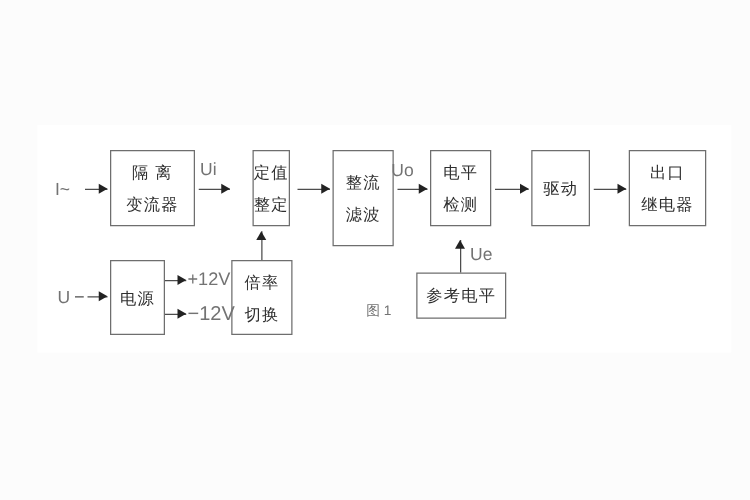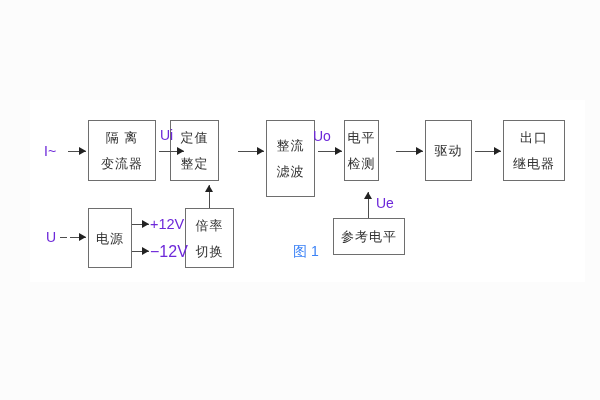--- a/index.html
+++ b/index.html
@@ -18,54 +18,54 @@
     position:absolute;
     border:1px solid #6e6e6e;
     background:#ffffff;
     display:flex;flex-direction:column;align-items:center;justify-content:center;
     gap:13px;
     color:#2f2f2f;font-size:13px;line-height:1;letter-spacing:1px;
     box-sizing:border-box;
   }
   .blk span{white-space:nowrap;}
   .lab{
-    position:absolute;color:#6d28d9;font-size:14px;line-height:1;white-space:nowrap;
+    position:absolute;color:#737373;font-size:14px;line-height:1;white-space:nowrap;
   }
   .ar{position:absolute;height:1px;background:#4d4d4d;}
   .ar::after{
     content:"";position:absolute;right:0;top:-4px;width:0;height:0;
     border-left:7px solid #222;border-top:4.5px solid transparent;border-bottom:4.5px solid transparent;
   }
   .seg{position:absolute;height:1px;background:#4d4d4d;}
   .au{position:absolute;width:1px;background:#4d4d4d;}
   .au::after{
     content:"";position:absolute;top:0;left:-4px;width:0;height:0;
     border-bottom:7px solid #222;border-left:4.5px solid transparent;border-right:4.5px solid transparent;
   }
-  .cap{position:absolute;color:#3b82f6;font-size:14px;line-height:1;white-space:nowrap;}
+  .cap{position:absolute;color:#737373;font-size:11px;line-height:1;white-space:nowrap;}
 </style>
 </head>
 <body>
 
 <div class="stage">
   <div class="panel"></div>
 
   <div class="blk" style="left:88px;top:120px;width:68px;height:61px">
     <span>隔 离</span>
     <span>变流器</span>
   </div>
-  <div class="blk" style="left:170px;top:120px;width:49px;height:61px">
+  <div class="blk" style="left:202px;top:120px;width:30px;height:61px">
     <span>定值</span>
     <span>整定</span>
   </div>
   <div class="blk" style="left:266px;top:120px;width:49px;height:77px">
     <span>整流</span>
     <span>滤波</span>
   </div>
-  <div class="blk" style="left:344px;top:120px;width:35px;height:61px">
+  <div class="blk" style="left:344px;top:120px;width:49px;height:61px">
     <span>电平</span>
     <span>检测</span>
   </div>
   <div class="blk" style="left:425px;top:120px;width:47px;height:61px">
     <span>驱动</span>
   </div>
   <div class="blk" style="left:503px;top:120px;width:62px;height:61px">
     <span>出口</span>
     <span>继电器</span>
   </div>

